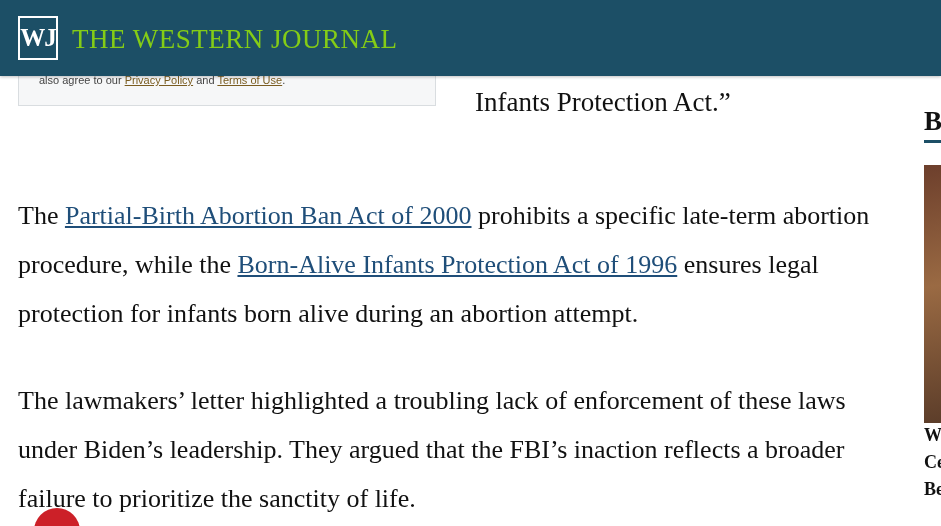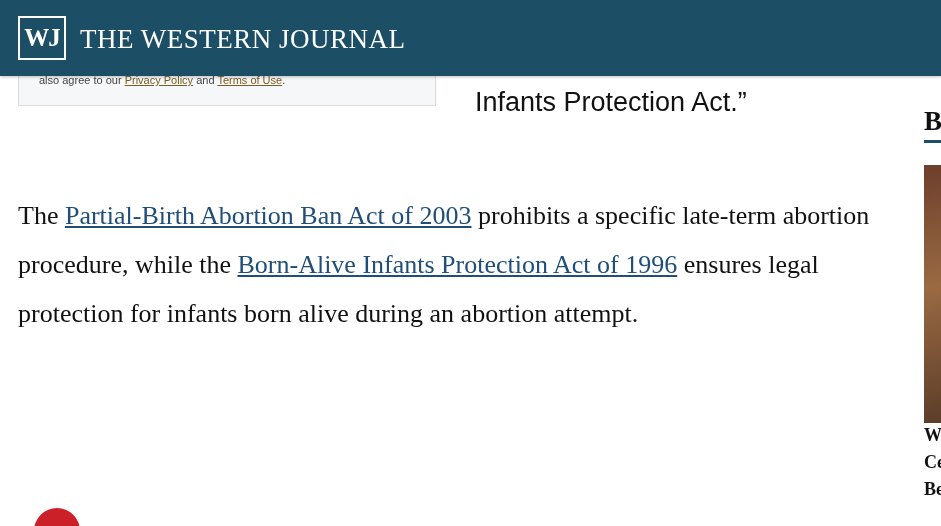--- a/index.html
+++ b/index.html
@@ -29,42 +29,42 @@
     width: 941px;
     height: 76px;
     background: #1c4f66;
     z-index: 50;
     display: flex;
     align-items: center;
     padding-left: 18px;
     box-shadow: 0 1px 3px rgba(0,0,0,0.25);
   }
   .logo-mark {
-    width: 48px;
+    width: 40px;
     height: 44px;
     border: 2px solid #ffffff;
     color: #ffffff;
     font-family: "Liberation Serif", serif;
     font-size: 25px;
     font-weight: bold;
     letter-spacing: -1px;
     display: flex;
     align-items: center;
     justify-content: center;
     flex: none;
   }
   .brand-block {
     margin-left: 14px;
     display: flex;
     flex-direction: column;
     justify-content: center;
     padding-top: 2px;
   }
   .brand-title {
-    color: #ffffff;
+    color: #84cc16;
     font-family: "Liberation Serif", serif;
     font-size: 27px;
     line-height: 30px;
     letter-spacing: 0.5px;
     white-space: nowrap;
   }
   .brand-tagline {
     color: #ffffff;
     font-family: "Liberation Sans", sans-serif;
     font-size: 10.5px;
@@ -106,21 +106,21 @@
     color: #7a5c20;
     text-decoration: underline;
   }
 
   
   .quote-tail {
     position: absolute;
     left: 475px;
     top: 78px;
     width: 420px;
-    font-family: Liberation Sans, sans-serif;
+    font-family: Liberation Serif, serif;
     font-size: 27px;
     line-height: 49px;
     color: #111111;
     white-space: nowrap;
   }
 
   .body-para {
     position: absolute;
     left: 18px;
     width: 860px;
@@ -213,22 +213,23 @@
       <div class="consent-text">
         <span>also agree to our</span>
         <a href="#">Privacy Policy</a>
         <span>and</span>
         <a href="#">Terms of Use</a><span>.</span>
       </div>
     </div>
 
     <div class="quote-tail">Infants Protection Act.”</div>
 
-    <p class="body-para" id="para1"><span>The </span><a href="#">Partial-Birth Abortion Ban Act of 2003</a><span> prohibits a specific late-term abortion procedure, while the </span><a href="#">Born-Alive Infants Protection Act of 1996</a><span> ensures legal protection for infants born alive during an abortion attempt.</span></p>
-
+    <p class="body-para" id="para1"><span>The </span><a href="#">Partial-Birth Abortion Ban Act of 2000</a><span> prohibits a specific late-term abortion procedure, while the </span><a href="#">Born-Alive Infants Protection Act of 1996</a><span> ensures legal protection for infants born alive during an abortion attempt.</span></p>
+
+    <p class="body-para" id="para2">The lawmakers’ letter highlighted a troubling lack of enforcement of these laws under Biden’s leadership. They argued that the FBI’s inaction reflects a broader failure to prioritize the sanctity of life.</p>
 
     <div class="share-dot"></div>
   </div>
 
   <div class="rail">
     <div class="rail-inner">
       <div class="rail-heading">B</div>
       <div class="rail-rule"></div>
       <div class="rail-thumb">
         

